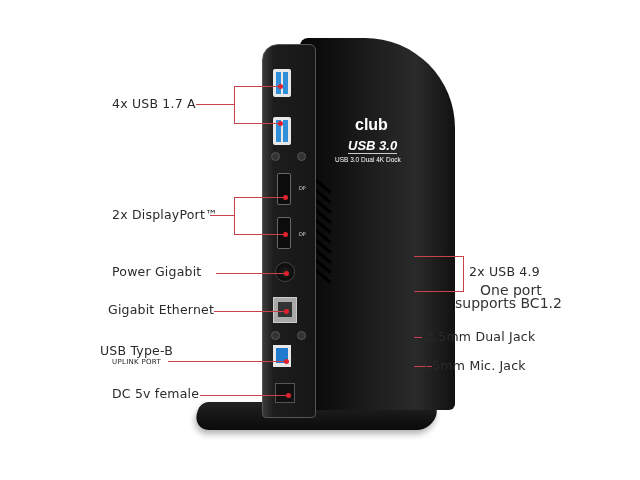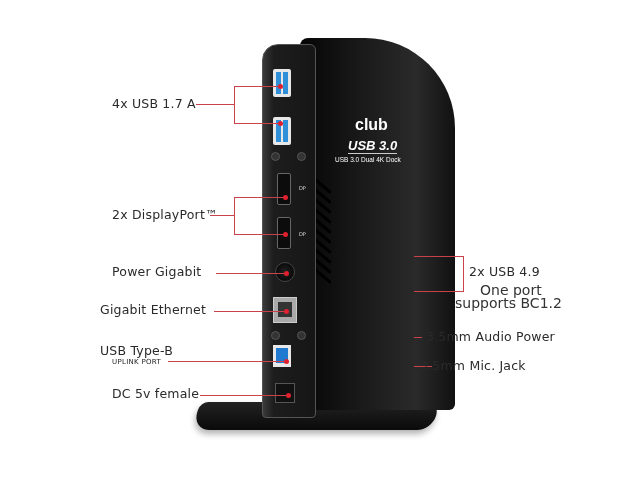--- a/index.html
+++ b/index.html
@@ -79,36 +79,36 @@
 <div class="line" style="left:234px;top:197px;width:1px;height:38px"></div>
 <div class="line" style="left:234px;top:197px;width:50px;height:1px"></div>
 <div class="line" style="left:234px;top:234px;width:50px;height:1px"></div>
 <div class="dot" style="left:283px;top:195px"></div>
 <div class="dot" style="left:283px;top:232px"></div>
 
 <div class="lbl" style="left:112px;top:264px">Power Gigabit</div>
 <div class="line" style="left:216px;top:273px;width:70px;height:1px"></div>
 <div class="dot" style="left:284px;top:271px"></div>
 
-<div class="lbl" style="left:100px;top:302px">Gigabit Ethernet</div>
+<div class="lbl" style="left:108px;top:302px">Gigabit Ethernet</div>
 <div class="line" style="left:214px;top:311px;width:72px;height:1px"></div>
 <div class="dot" style="left:284px;top:309px"></div>
 
 <div class="lbl" style="left:100px;top:343px">USB Type-B</div>
 <div class="sub" style="left:112px;top:358px">UPLINK PORT</div>
 <div class="line" style="left:168px;top:361px;width:118px;height:1px"></div>
 <div class="dot" style="left:284px;top:359px"></div>
 
 <div class="lbl" style="left:112px;top:386px">DC 5v female</div>
 <div class="line" style="left:200px;top:395px;width:88px;height:1px"></div>
 <div class="dot" style="left:286px;top:393px"></div>
 
 <div class="line" style="left:414px;top:256px;width:50px;height:1px"></div>
 <div class="line" style="left:463px;top:256px;width:1px;height:36px"></div>
 <div class="line" style="left:414px;top:291px;width:50px;height:1px"></div>
 <div class="lbl" style="left:469px;top:264px">2x USB 4.9</div>
 <div class="rsm" style="left:480px;top:282px;width:52px">One port</div>
 <div class="rsm" style="left:455px;top:295px;width:77px">supports BC1.2</div>
 
 <div class="line" style="left:414px;top:337px;width:8px;height:1px"></div>
-<div class="lbl" style="left:426px;top:329px">3.5mm Audio Power</div>
+<div class="lbl" style="left:426px;top:329px">3.5mm Dual Jack</div>
 <div class="line" style="left:414px;top:366px;width:18px;height:1px"></div>
 <div class="lbl" style="left:420px;top:358px">3.5mm Mic. Jack</div>
 
 </body></html>

